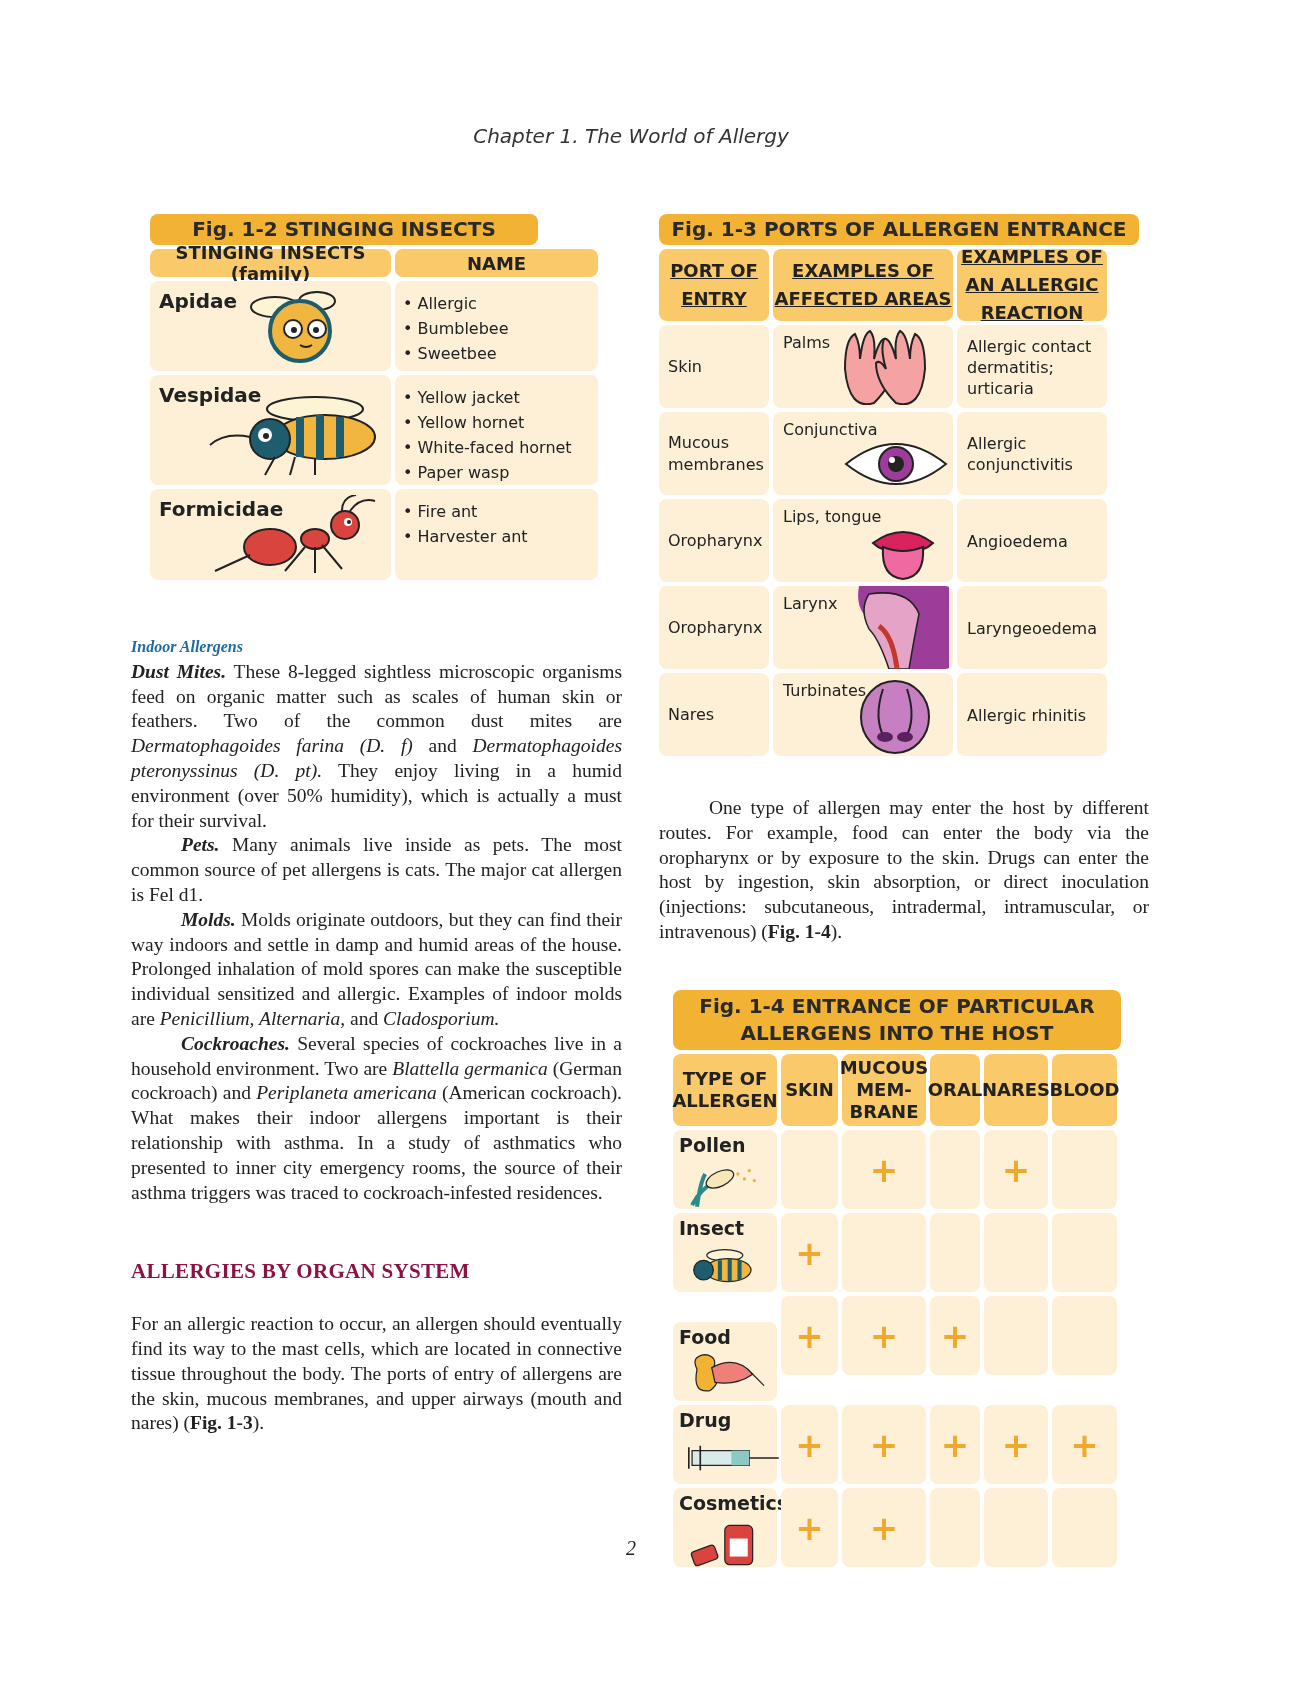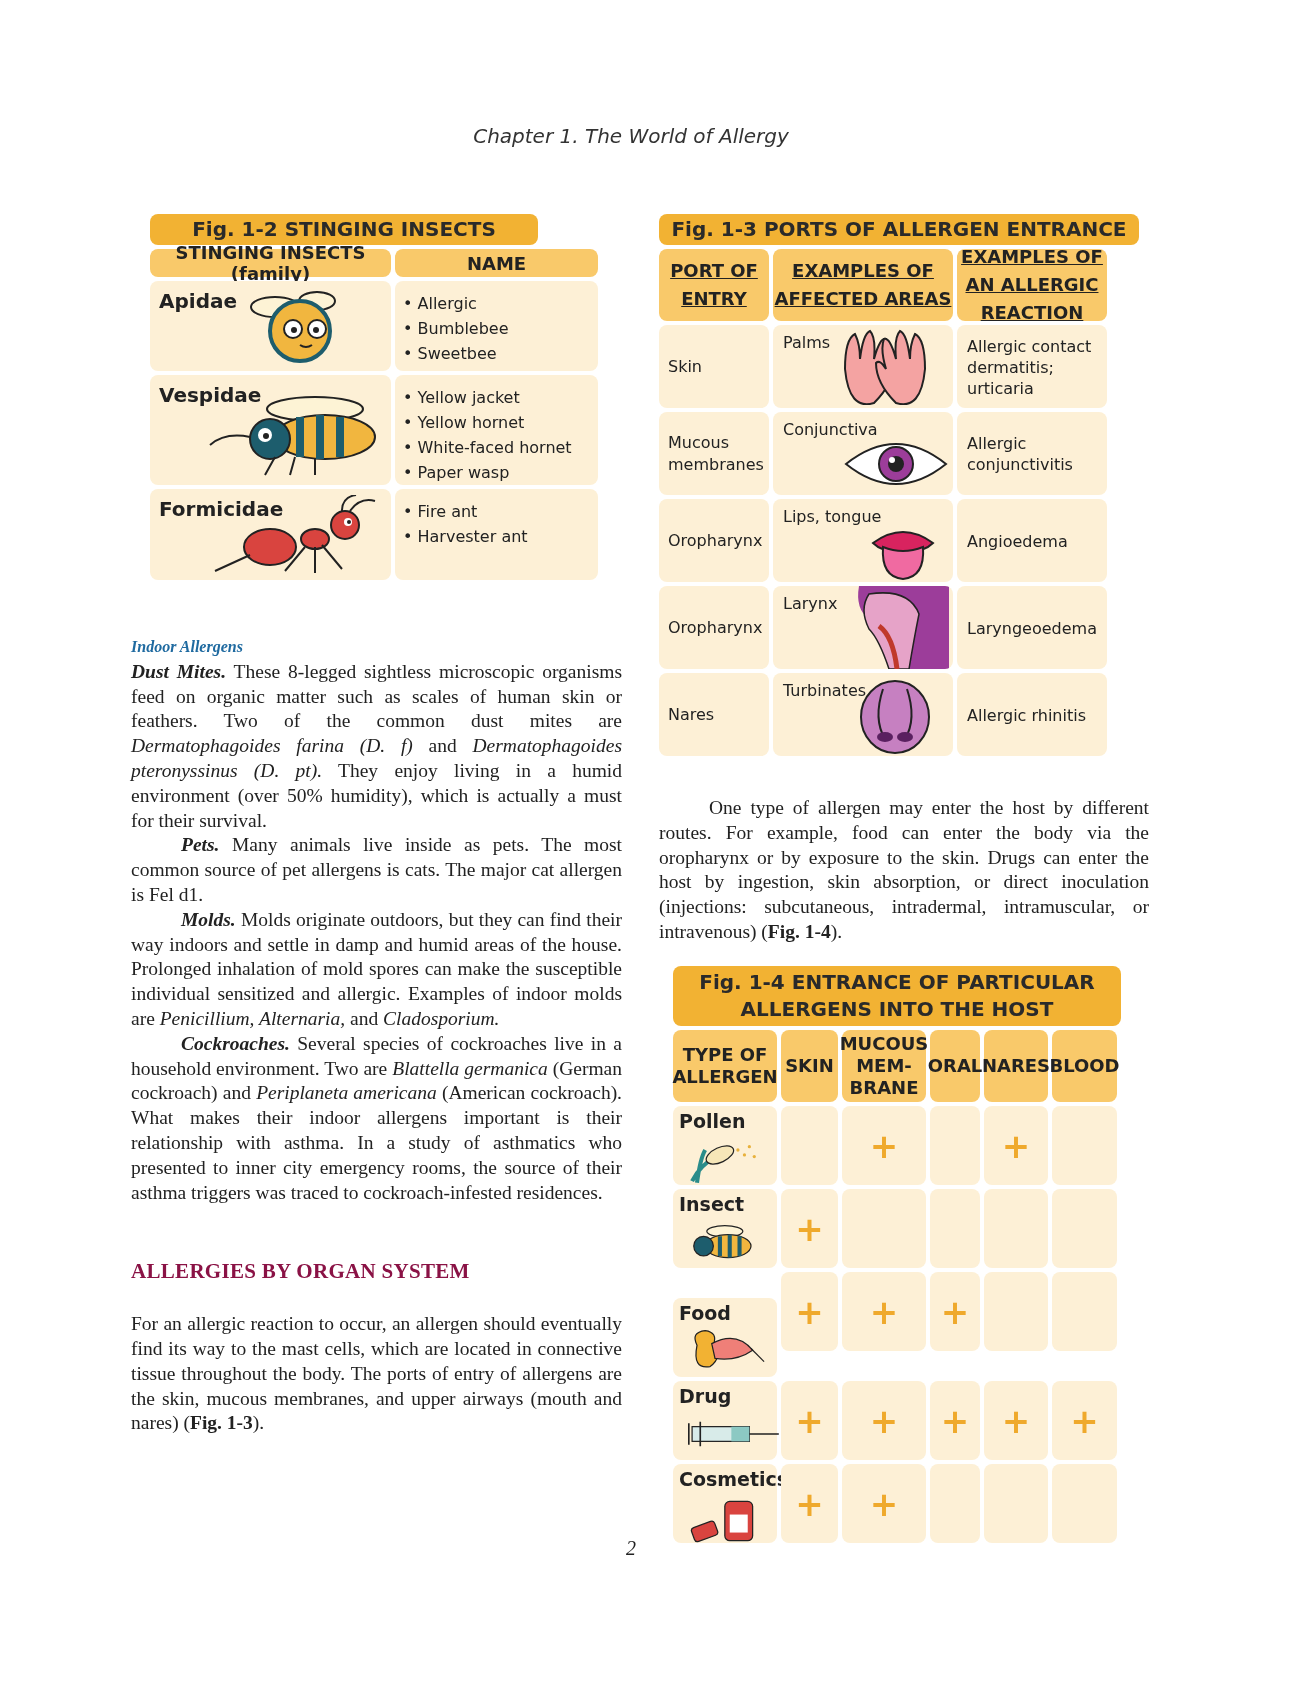--- a/index.html
+++ b/index.html
@@ -28,21 +28,21 @@
   .area{position:absolute;left:10px;top:8px;}
   .react{position:absolute;left:10px;top:50%;transform:translateY(-50%);line-height:21px;}
   
   .col{position:absolute;font-size:19.5px;line-height:24.8px;text-align:justify;}
   .col p{margin:0;}
   .ind{text-indent:50px;}
   .h-blue{color:#1f6aa0;font-style:italic;font-weight:bold;font-size:16px;margin:0 0 6px;}
   .h-red{color:#8a1245;font-weight:bold;font-size:21px;letter-spacing:0.3px;}
   
   #fig14{left:673px;top:966px;width:448px;}
-  #fig14 .figtitle{line-height:27px;padding:3px 18px;}
+  #fig14 .figtitle{line-height:27px;padding:3px 18px;margin-top:24px;}
   #fig14 .grid{grid-template-columns:104px 57px 84px 50px 64px 65px;}
   #fig14 .cell-h{font-size:18px;height:72px;line-height:22px;}
   #fig14 .cell-b{height:79px;display:flex;align-items:center;justify-content:center;}
   .alg{position:absolute;left:6px;top:4px;font-size:19px;font-weight:bold;}
   .plus{color:#efa92c;font-size:34px;font-weight:bold;line-height:1;}
 </style>
 </head>
 <body>
 
 <div class="hdr">Chapter 1. The World of Allergy</div>

